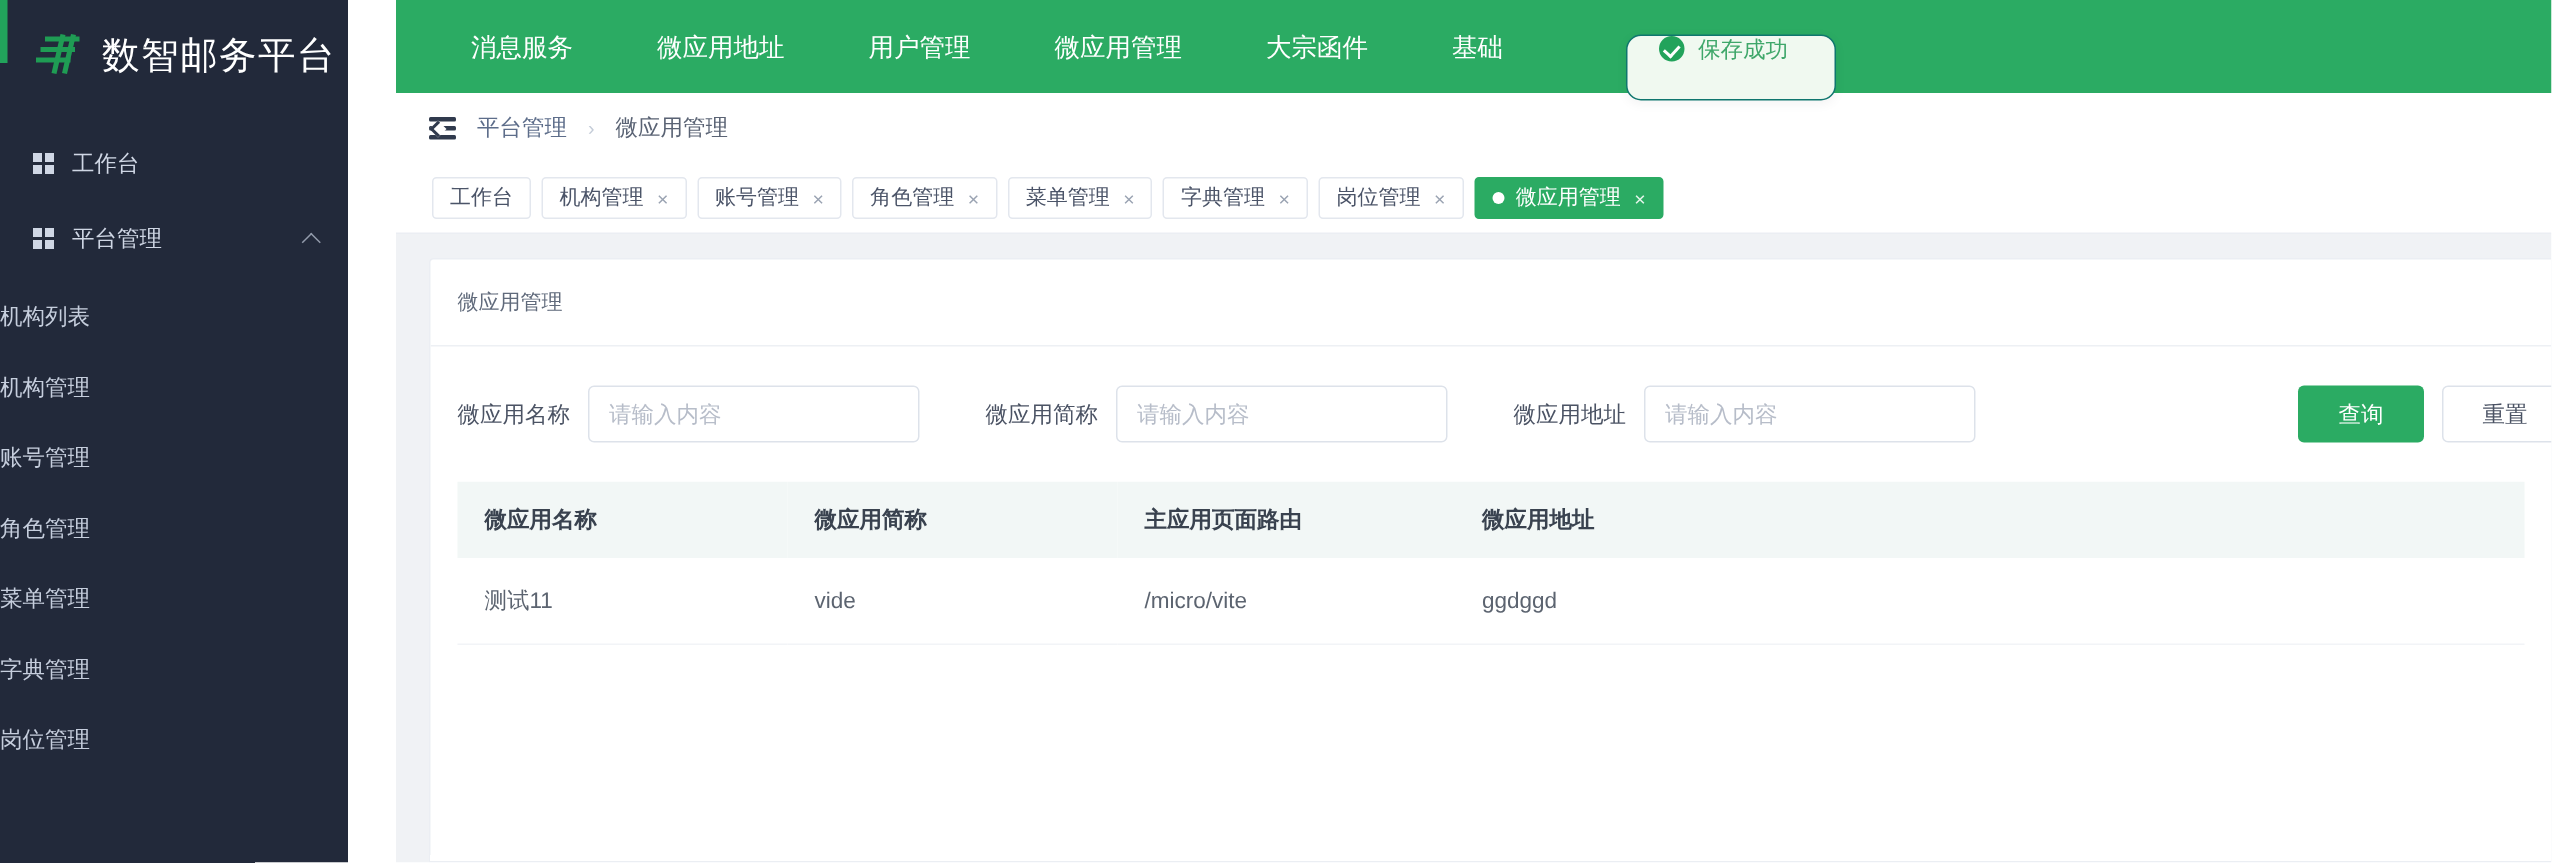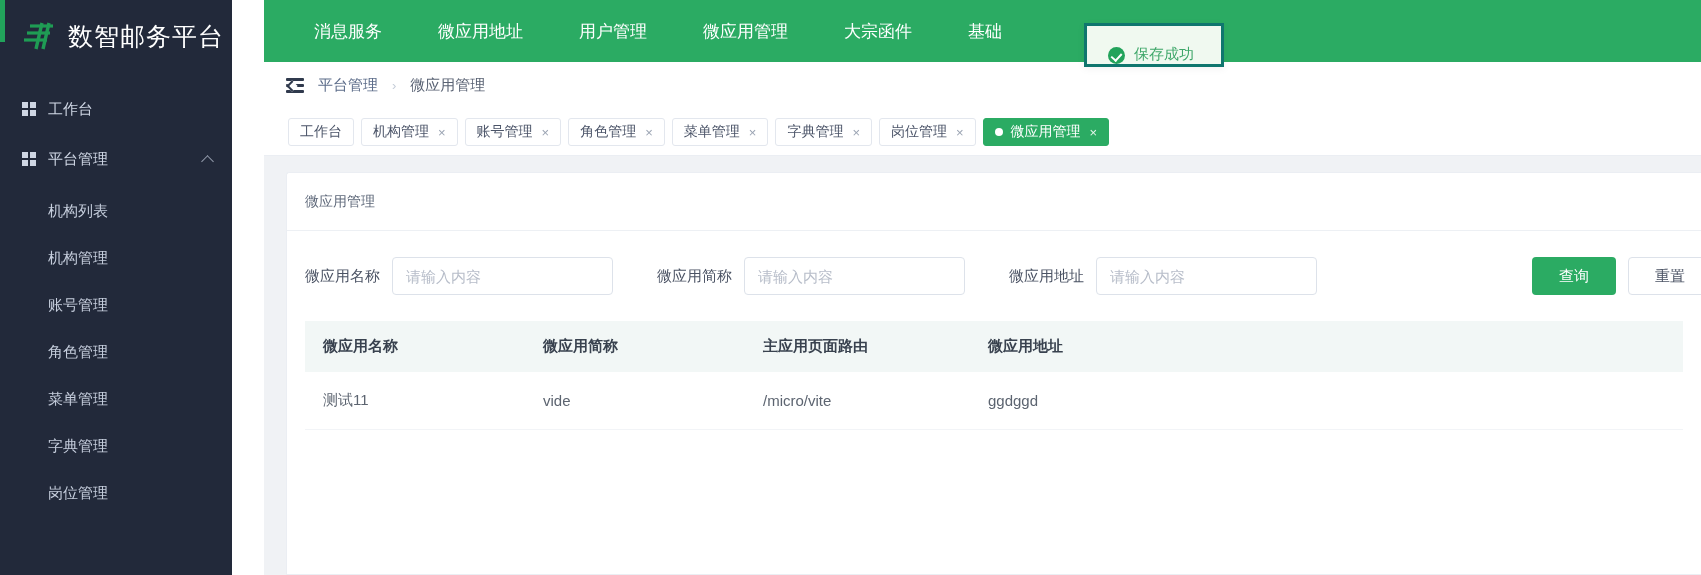--- a/index.html
+++ b/index.html
@@ -49,43 +49,43 @@
     border-left: 1.6px solid #b9c2d2; border-top: 1.6px solid #b9c2d2;
     transform: rotate(45deg);
   }
   .dots {
     display: grid; grid-template-columns: 6px 6px; grid-gap: 2px;
   }
   .dots i { display: block; width: 6px; height: 6px; background: #cfd6e4; }
   .submenu { padding-top: 4px; }
   .submenu-item {
     height: 47px; display: flex; align-items: center;
-    padding-left: 48px; color: #c6cedd; font-size: 15px; cursor: pointer;
+    color: #c6cedd; font-size: 15px; cursor: pointer;
   }
 
   
   .right { flex: 1; min-width: 0; display: flex; flex-direction: column; position: relative; margin-left: 32px; }
 
   .topbar {
     height: 62px; background: #2bab63;
     display: flex; align-items: center; padding-left: 22px;
     position: relative; flex: 0 0 62px;
   }
   .topnav { display: flex; align-items: center; }
   .topnav-item {
     color: #ffffff; font-size: 17px; padding: 0 28px; cursor: pointer;
     white-space: nowrap;
   }
 
   .toast {
     position: absolute; left: 820px; top: 23px;
     width: 140px; height: 44px;
-    background: #f0f9f0; border: 3px solid #0f766e;
-    border-radius: 0;
-    display: flex; align-items: flex-end; gap: 9px;
+    background: #f0f9f0; border: 1px solid #0f766e;
+    border-radius: 10px;
+    display: flex; align-items: flex-start; gap: 9px;
     padding-left: 21px;
     box-shadow: 0 2px 8px rgba(0,0,0,.05);
     z-index: 40;
   }
   .toast-icon {
     width: 17px; height: 17px; border-radius: 50%;
     background: #22a35b; position: relative; flex: 0 0 17px;
   }
   .toast-icon::after {
     content: ""; position: absolute; left: 5px; top: 4px;

